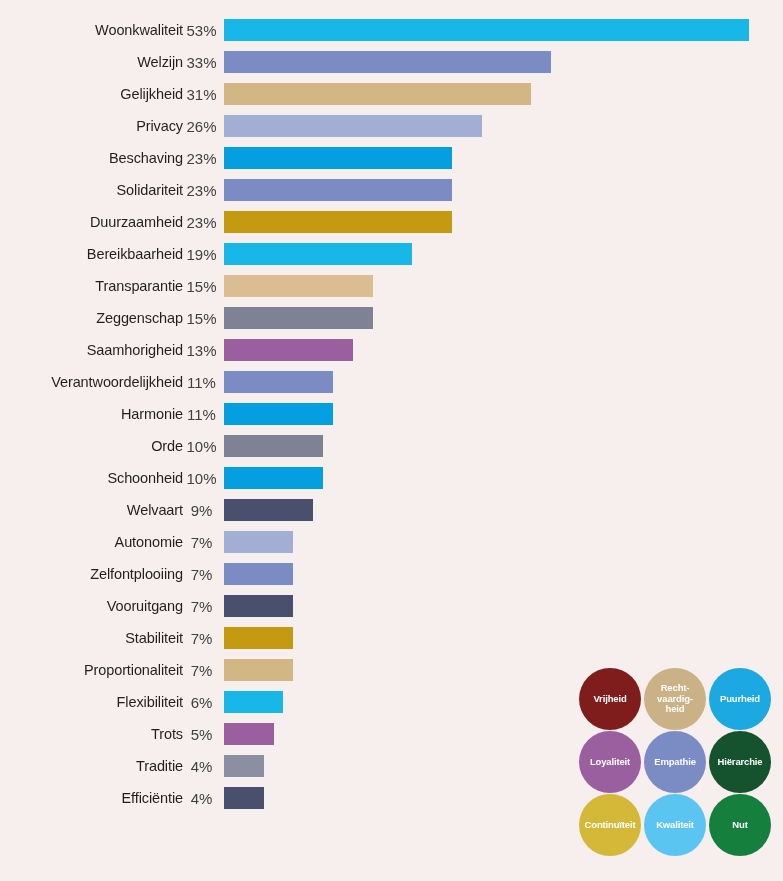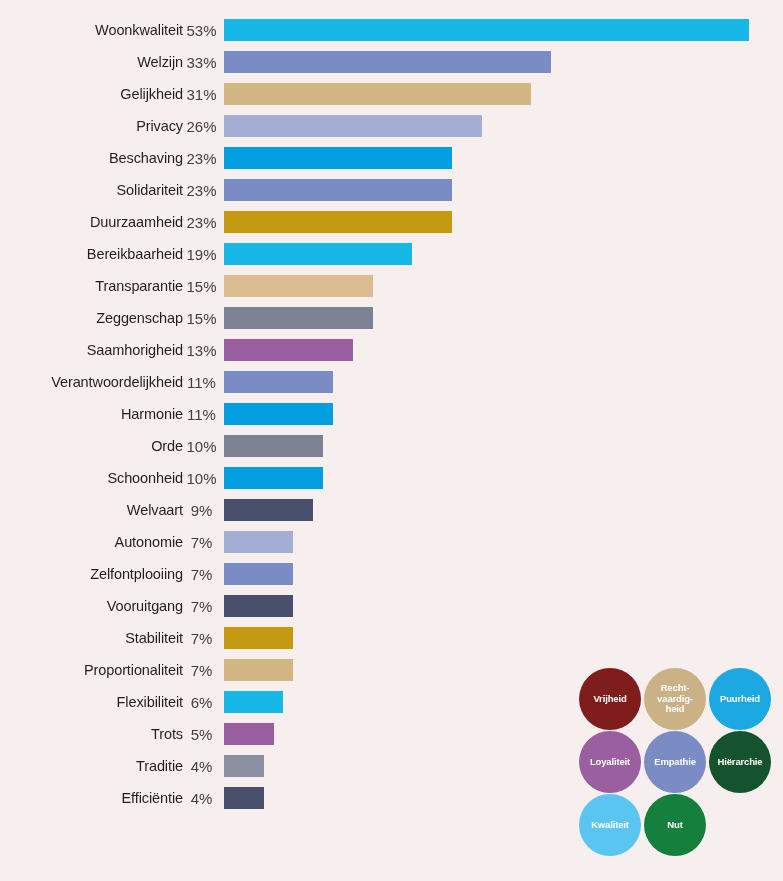--- a/index.html
+++ b/index.html
@@ -290,16 +290,17 @@
     </div>
   <div class="legend" id="legend">
       <div class="legend-item" style="background: #7f1d1d;">Vrijheid</div>
       <div class="legend-item" style="background: rgb(203, 177, 134);">Recht-
 vaardig-
 heid</div>
       <div class="legend-item" style="background: rgb(28, 168, 224);">Puurheid</div>
       <div class="legend-item" style="background: rgb(154, 95, 158);">Loyaliteit</div>
       <div class="legend-item" style="background: rgb(123, 139, 196);">Empathie</div>
       <div class="legend-item" style="background: #14532d;">Hiërarchie</div>
+      <div class="legend-item" style="background: rgb(212, 184, 56);">Continuïteit</div>
       <div class="legend-item" style="background: rgb(91, 197, 242);">Kwaliteit</div>
       <div class="legend-item" style="background: #15803d;">Nut</div>
     </div>
 </div>
 
 </body></html>

